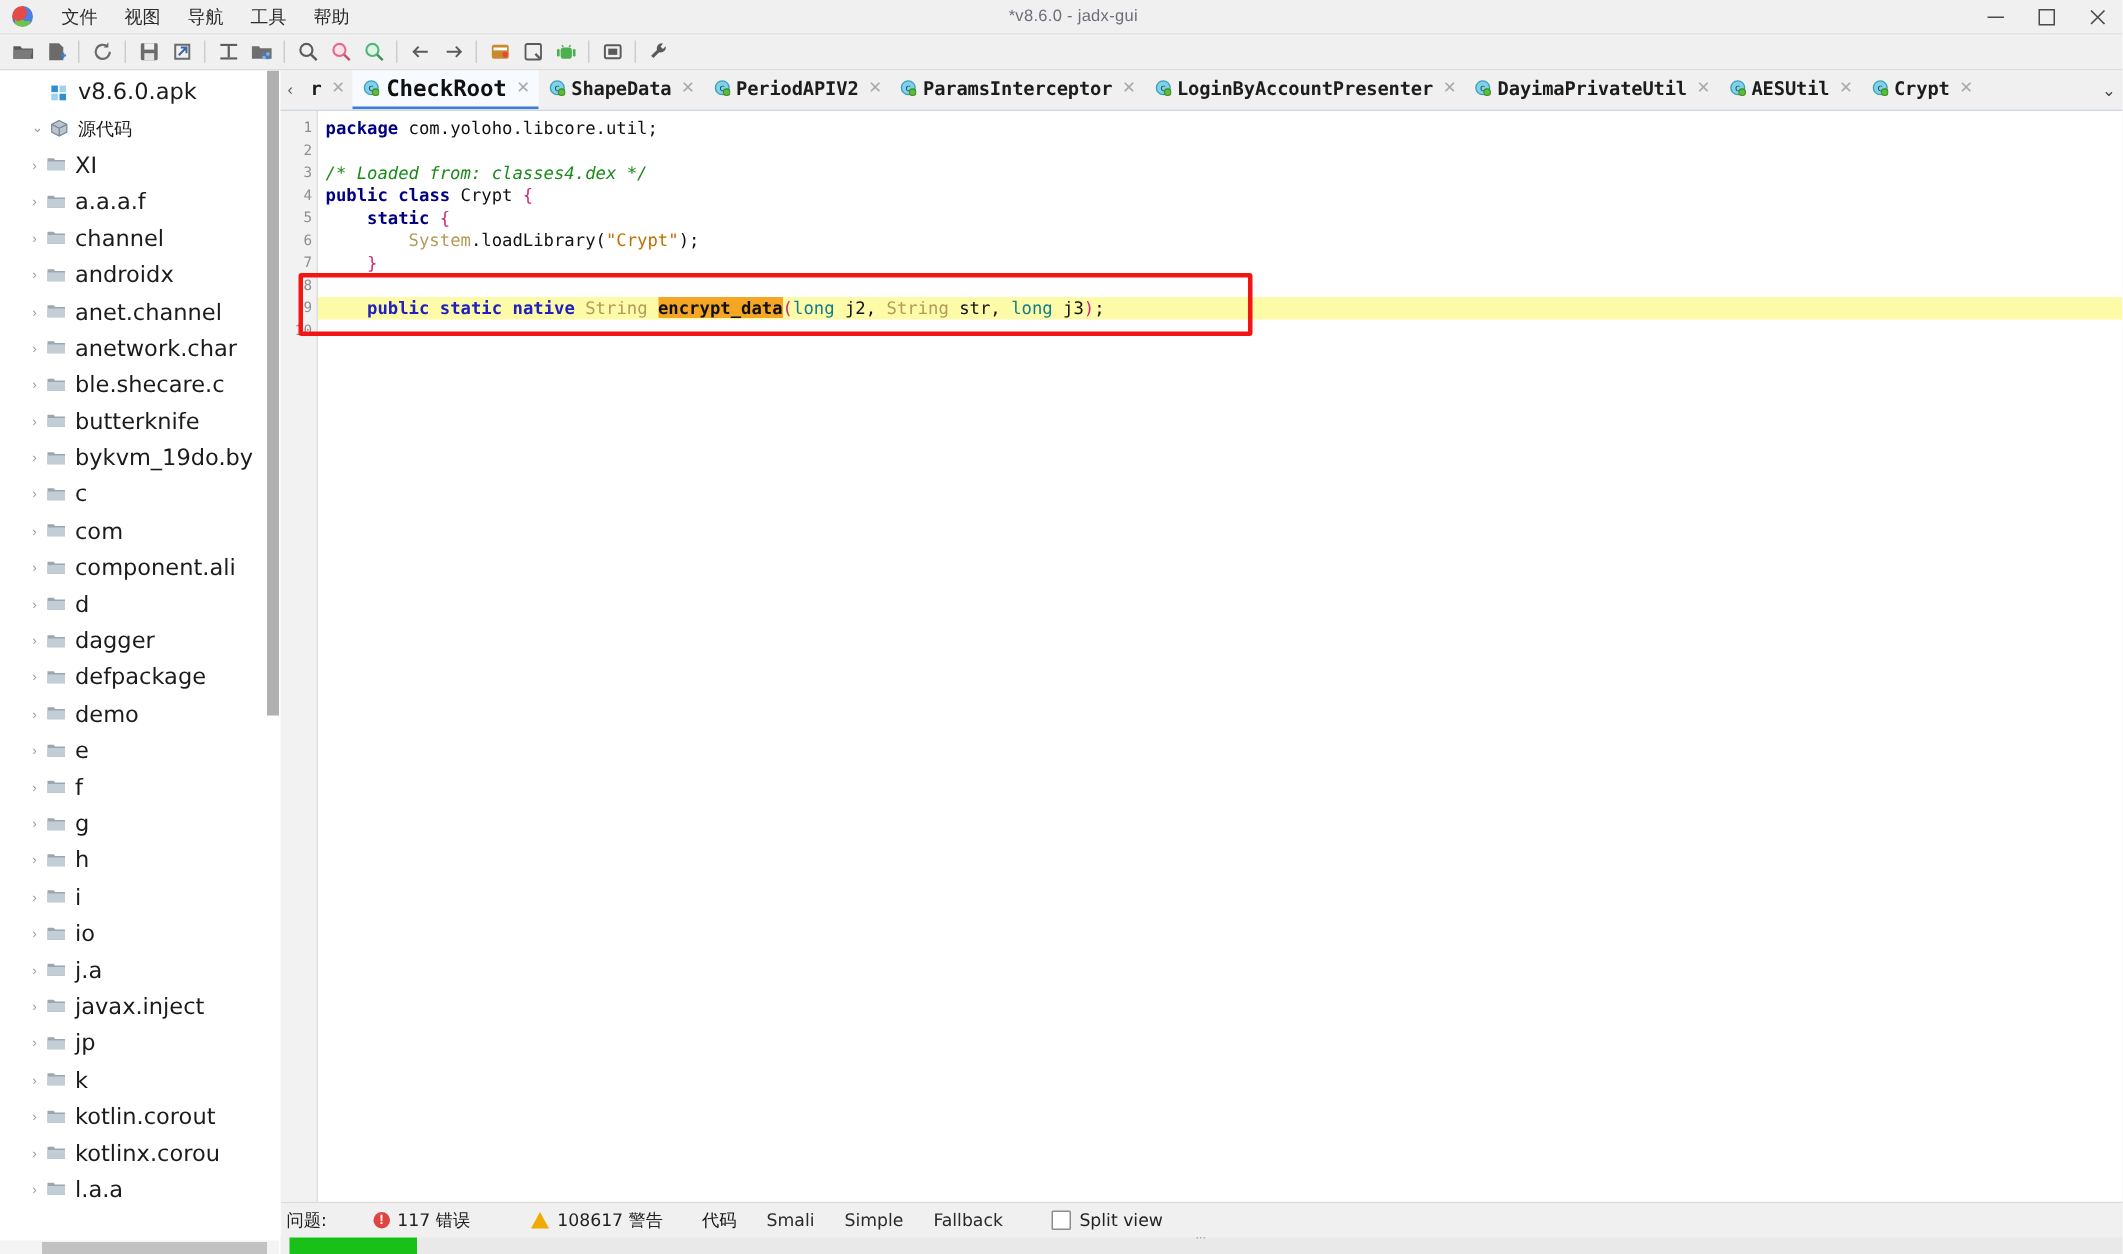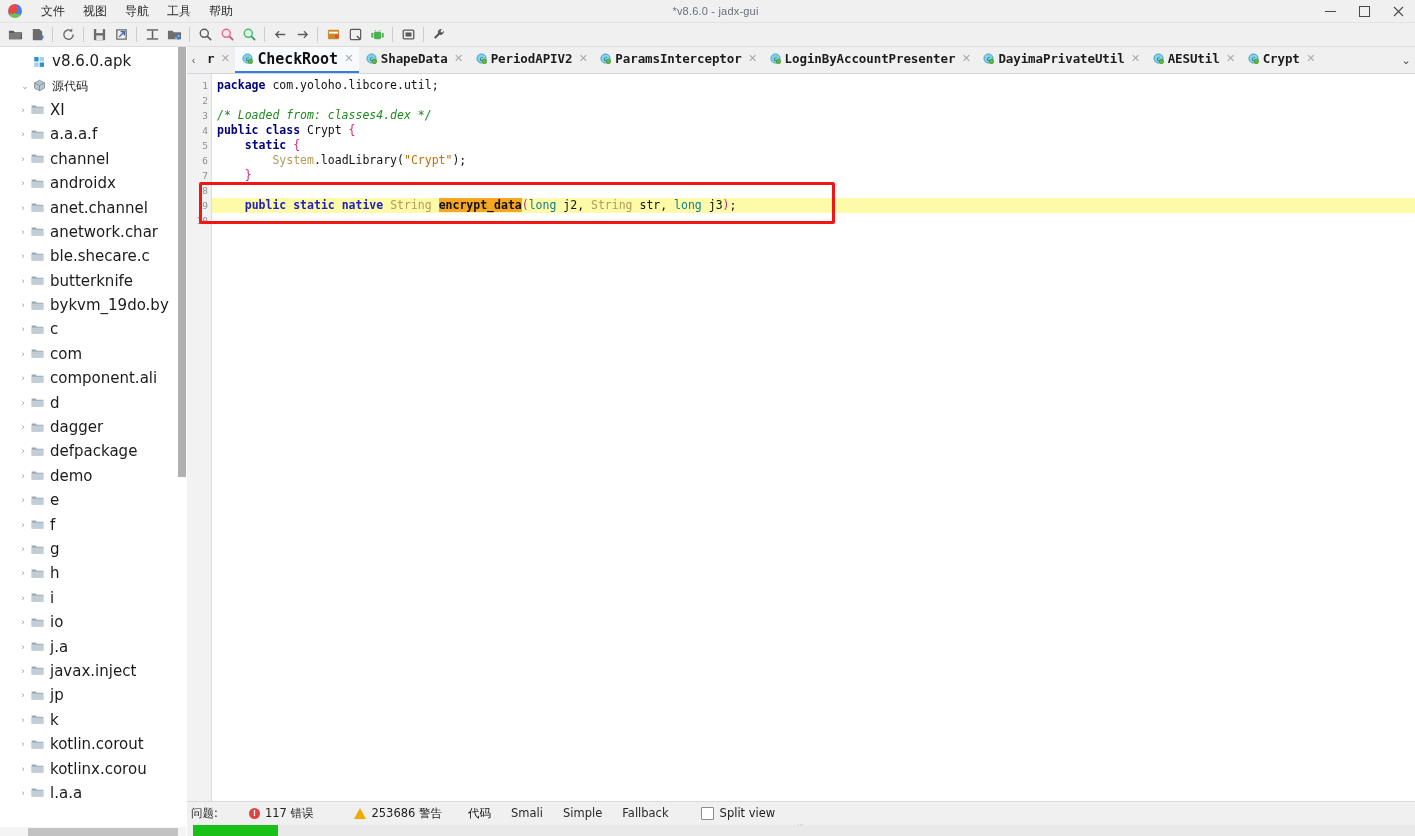--- a/index.html
+++ b/index.html
@@ -759,21 +759,21 @@
       </div>
 
       <div class="bottombar">
         <span class="bb-label">问题:</span>
         <div class="bb-item">
           <span class="err-dot"></span>
           <span class="txt">117 错误</span>
         </div>
         <div class="bb-item">
           <span class="warn-tri"></span>
-          <span class="txt">253686 警告</span>
+          <span class="txt">108617 警告</span>
         </div>
         <div class="view-tab active">代码</div>
         <div class="view-tab">Smali</div>
         <div class="view-tab">Simple</div>
         <div class="view-tab">Fallback</div>
         <div class="splitview">
           <span class="cbox"></span>
           <span class="lbl">Split view</span>
         </div>
       </div>

